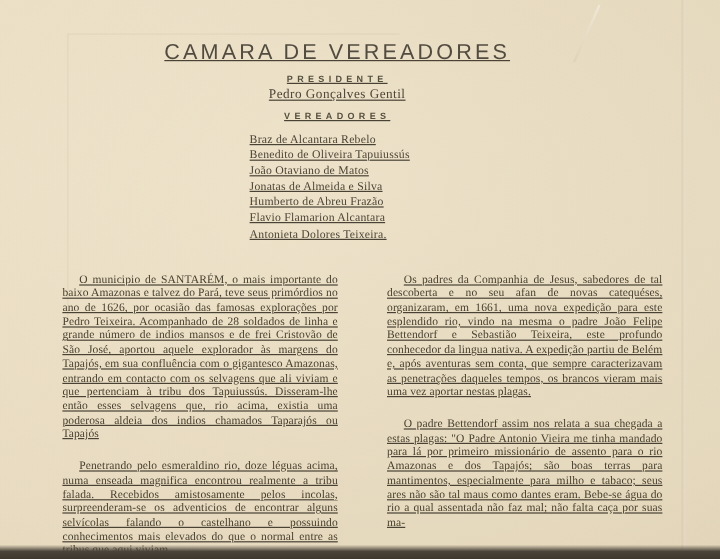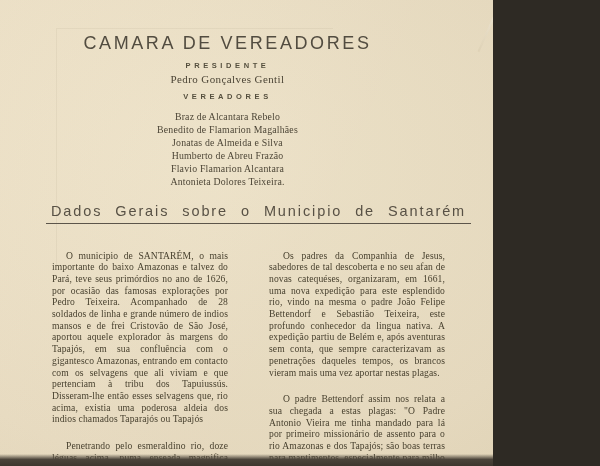--- a/index.html
+++ b/index.html
@@ -2,25 +2,26 @@
 <html><head>
 <meta charset="utf-8">
 <style>
   html, body { margin: 0; padding: 0; }
   body {
     width: 600px; height: 466px; overflow: hidden;
     background: #2e2a24;
     font-family: "Liberation Serif", serif;
   }
   .scan {
-    position: relative; width: 493px; height: 466px; overflow: hidden;
+    position: relative; width: 600px; height: 466px; overflow: hidden;
     background:
       linear-gradient(115deg, rgba(255,255,255,0.05) 0%, rgba(0,0,0,0.02) 60%),
       radial-gradient(140% 120% at 45% 35%, #f0e5cb 0%, #e9dcc1 55%, #ddcfae 100%);
     color: #4a4335;
+    text-decoration: underline;
   }
   
   .crease-v-right {
     position: absolute; top: 0; bottom: 0; left: 568px; width: 3px;
     background: linear-gradient(to right, rgba(120,100,70,0.10), rgba(255,255,255,0.15));
     pointer-events: none;
   }
   .crease-box-topleft {
     position: absolute; left: 56px; top: 28px; width: 276px; height: 238px;
     border-left: 1px solid rgba(110,95,65,0.07);
@@ -43,21 +44,21 @@
     font-family: "Liberation Sans", sans-serif;
     font-size: 18px; letter-spacing: 2.6px; color: #524c40; font-weight: 400;
   }
   .role {
     font-family: "Liberation Sans", sans-serif;
     font-size: 7.5px; font-weight: bold; letter-spacing: 3.6px;
     color: #554f3e; margin-top: 7px;
   }
   .president { font-size: 11px; margin-top: 3px; letter-spacing: 0.4px; color: #4c4536; }
   .names {
-    width: 146px; margin: 9px auto 0; text-align: center;
+    width: 146px; margin: 9px auto 0; text-align: left;
     font-size: 9.8px; line-height: 13.1px; color: #4c4536; letter-spacing: 0.2px;
   }
   
   .section { text-align: center; margin-top: 13px; }
   .section-heading {
     display: inline-block; position: relative; left: 12px;
     font-family: "Liberation Sans", sans-serif; font-weight: 400;
     font-size: 14.5px; letter-spacing: 1.9px; word-spacing: 7px;
     color: #585145; border-bottom: 1.5px solid #5c554a; padding: 0 5px 4px;
   }
@@ -79,31 +80,29 @@
   <div class="crease-diag-topright"></div>
   <div class="crease-v-right"></div>
 
   <div class="header">
     <div class="title">CAMARA DE VEREADORES</div>
     <div class="role">PRESIDENTE</div>
     <div class="president">Pedro Gonçalves Gentil</div>
     <div class="role">VEREADORES</div>
     <div class="names">
       <div>Braz de Alcantara Rebelo</div>
-      <div>Benedito de Flamarion Magalhães</div>
+      <div>Benedito de Oliveira Tapuiussús</div>
+      <div>João Otaviano de Matos</div>
       <div>Jonatas de Almeida e Silva</div>
       <div>Humberto de Abreu Frazão</div>
       <div>Flavio Flamarion Alcantara</div>
       <div>Antonieta Dolores Teixeira.</div>
     </div>
   </div>
 
-  <div class="section">
-    <span class="section-heading">Dados Gerais sobre o Municipio de Santarém</span>
-  </div>
 
   <div class="columns">
     <div class="col">
       <p>O municipio de SANTARÉM, o mais importante do baixo Amazonas e talvez do Pará, teve seus primórdios no ano de 1626, por ocasião das famosas explorações por Pedro Teixeira. Acompanhado de 28 soldados de linha e grande número de indios mansos e de frei Cristovão de São José, aportou aquele explorador às margens do Tapajós, em sua confluência com o gigantesco Amazonas, entrando em contacto com os selvagens que ali viviam e que pertenciam à tribu dos Tapuiussús. Disseram-lhe então esses selvagens que, rio acima, existia uma poderosa aldeia dos indios chamados Taparajós ou Tapajós</p>
       <p>Penetrando pelo esmeraldino rio, doze léguas acima, numa enseada magnifica encontrou realmente a tribu falada. Recebidos amistosamente pelos incolas, surpreenderam-se os adventicios de encontrar alguns selvícolas falando o castelhano e possuindo conhecimentos mais elevados do que o normal entre as tribus que aqui viviam</p>
       <p>Esse foi o primeiro ensaio para a colonização e o futuro desenvolvimento da imensa região que hoje tem o nome da tribu famosa que, no passado, aqui habitou.</p>
     </div>
     <div class="col">
       <p>Os padres da Companhia de Jesus, sabedores de tal descoberta e no seu afan de novas catequéses, organizaram, em 1661, uma nova expedição para este esplendido rio, vindo na mesma o padre João Felipe Bettendorf e Sebastião Teixeira, este profundo conhecedor da lingua nativa. A expedição partiu de Belém e, após aventuras sem conta, que sempre caracterizavam as penetrações daqueles tempos, os brancos vieram mais uma vez aportar nestas plagas.</p>
       <p>O padre Bettendorf assim nos relata a sua chegada a estas plagas: "O Padre Antonio Vieira me tinha mandado para lá por primeiro missionário de assento para o rio Amazonas e dos Tapajós; são boas terras para mantimentos, especialmente para milho e tabaco; seus ares não são tal maus como dantes eram. Bebe-se água do rio a qual assentada não faz mal; não falta caça por suas ma-</p>

